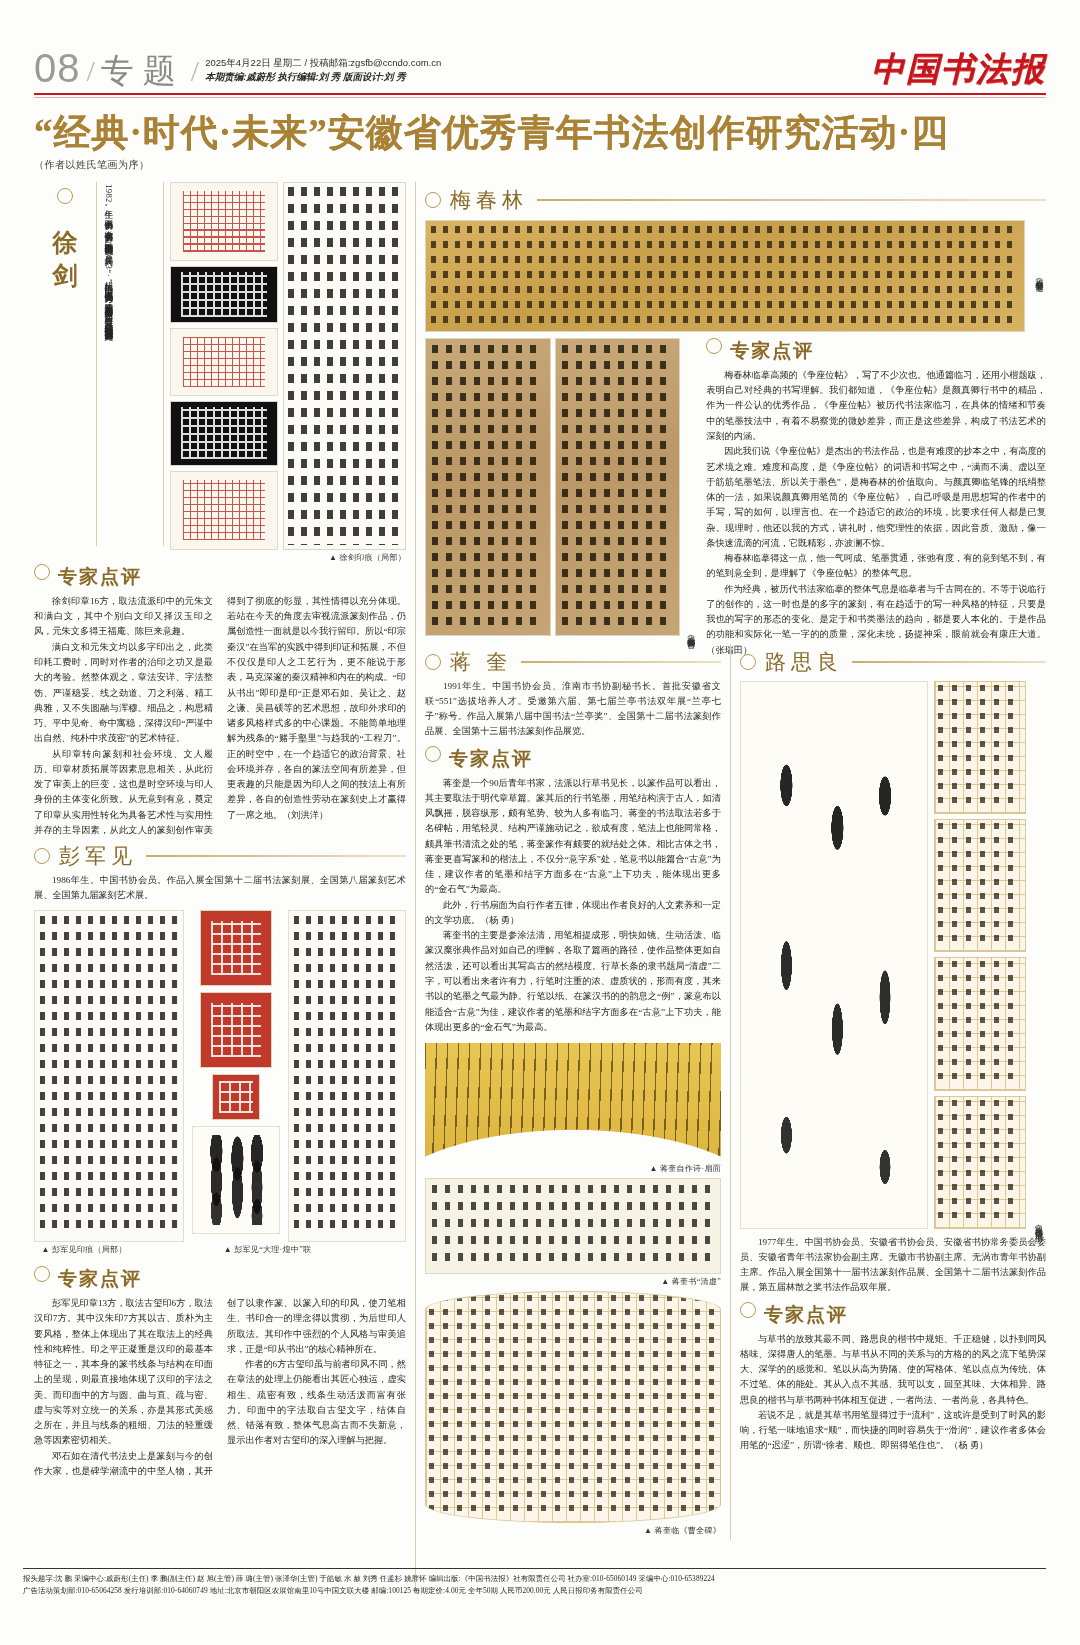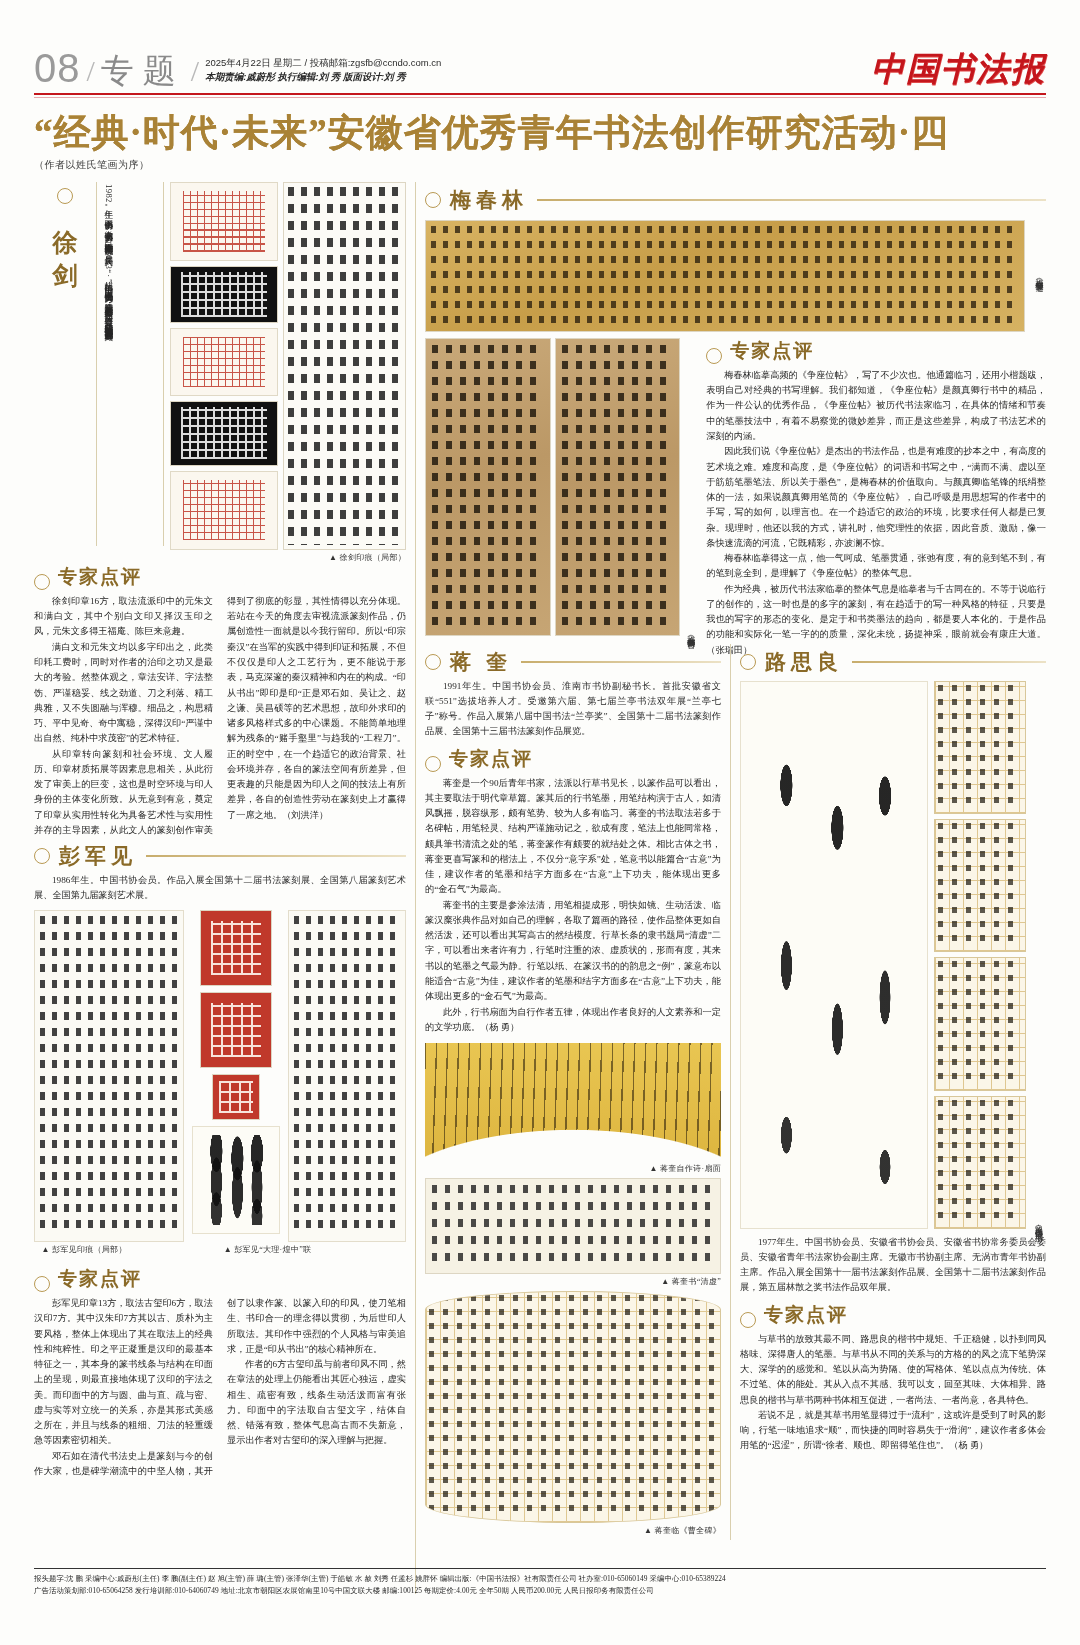--- a/index.html
+++ b/index.html
@@ -132,21 +132,21 @@
     margin: 4px 0 3px 0;
   }
   .ring {
     width: 14px; height: 14px;
     border: 1.6px solid #b99a54;
     border-radius: 50%;
     flex: 0 0 auto;
   }
   .artist-name {
     font-size: 21px;
-    font-weight: bold;
+    font-weight: normal;
     color: #8a6a28;
     letter-spacing: 5px;
     white-space: nowrap;
     font-family: "Liberation Serif", serif;
   }
   .head-rule {
     flex: 1;
     height: 1.5px;
     background: linear-gradient(90deg,#c8ad6c,#ece2c6);
   }
@@ -154,21 +154,21 @@
     font-size: 9.2px;
     line-height: 1.62;
     text-align: justify;
     color: #2a2a2a;
     text-indent: 18px;
   }
 
   
   .review-head {
     display: flex;
-    align-items: flex-end;
+    align-items: flex-start;
     gap: 8px;
     margin: 7px 0 4px 0;
   }
   .review-title {
     font-size: 19px;
     font-weight: bold;
     color: #8a6a28;
     letter-spacing: 2px;
     white-space: nowrap;
     font-family: "Liberation Serif", serif;
@@ -397,21 +397,21 @@
   }
   .fan-inner::after {
     content:"";
     position:absolute; inset:0;
     background: repeating-linear-gradient(92deg, rgba(30,20,5,.55) 0 1.4px, transparent 1.4px 11px);
   }
 
   
   .footer {
     position: absolute;
-    left: 34px; right: 34px;
+    left: 23px; right: 34px;
     bottom: 48px;
   }
   .foot-rule { height: 1px; background: #333; margin-bottom: 4px; }
   .foot-line {
     font-size: 7.4px;
     line-height: 1.65;
     color: #1f1f1f;
     letter-spacing: .1px;
     white-space: nowrap;
     overflow: hidden;
@@ -564,22 +564,22 @@
             <div class="head-rule"></div>
           </div>
           <div class="bio">1991年生。中国书协会员、淮南市书协副秘书长。首批安徽省文联“551”选拔培养人才。受邀第六届、第七届兰亭书法双年展“兰亭七子”称号。作品入展第八届中国书法“兰亭奖”、全国第十二届书法篆刻作品展、全国第十三届书法篆刻作品展览。</div>
 
           <div class="review-head">
             <div class="ring"></div>
             <div class="review-title">专家点评</div>
           </div>
           <div class="body-cols c1">
             <p>蒋奎是一个90后青年书家，法派以行草书见长，以篆作品可以看出，其主要取法于明代章草篇。篆其后的行书笔墨，用笔结构演于古人，如清风飘摇，脱容纵形，颇有笔势、较为人多有临习。蒋奎的书法取法若多于名碑帖，用笔轻灵、结构严谨施动记之，欲成有度，笔法上也能同常格，颇具筆书清流之处的笔，蒋奎篆作有颇要的就结处之体。相比古体之书，蒋奎更喜写篆和的楷法上，不仅分“意字系”处，笔意书以能篇合“古意”为佳，建议作者的笔墨和结字方面多在“古意”上下功夫，能体现出更多的“金石气”为最高。</p>
+            <p>此外，行书扇面为自行作者五律，体现出作者良好的人文素养和一定的文学功底。（杨 勇）</p>
             <p>蒋奎书的主要是参涂法清，用笔相提成形，明快如镜、生动活泼、临篆汉糜张典作品对如自己的理解，各取了篇画的路径，使作品整体更如自然活泼，还可以看出其写高古的然结模度。行草长条的隶书题局“清虚”二字，可以看出来者许有力，行笔时注重的浓、虚质状的，形而有度，其来书以的笔墨之气最为静。行笔以纸、在篆汉书的的韵息之“例”，篆意布以能适合“古意”为佳，建议作者的笔墨和结字方面多在“古意”上下功夫，能体现出更多的“金石气”为最高。</p>
-            <p>此外，行书扇面为自行作者五律，体现出作者良好的人文素养和一定的文学功底。（杨 勇）</p>
           </div>
 
           <div class="fan" style="height:118px;margin-top:8px;">
             <div class="fan-inner"></div>
           </div>
           <div class="cap">▲ 蒋奎自作诗·扇面</div>
 
           <div class="art cream" style="height:96px;"></div>
           <div class="cap">▲ 蒋奎书“清虚”</div>
 

